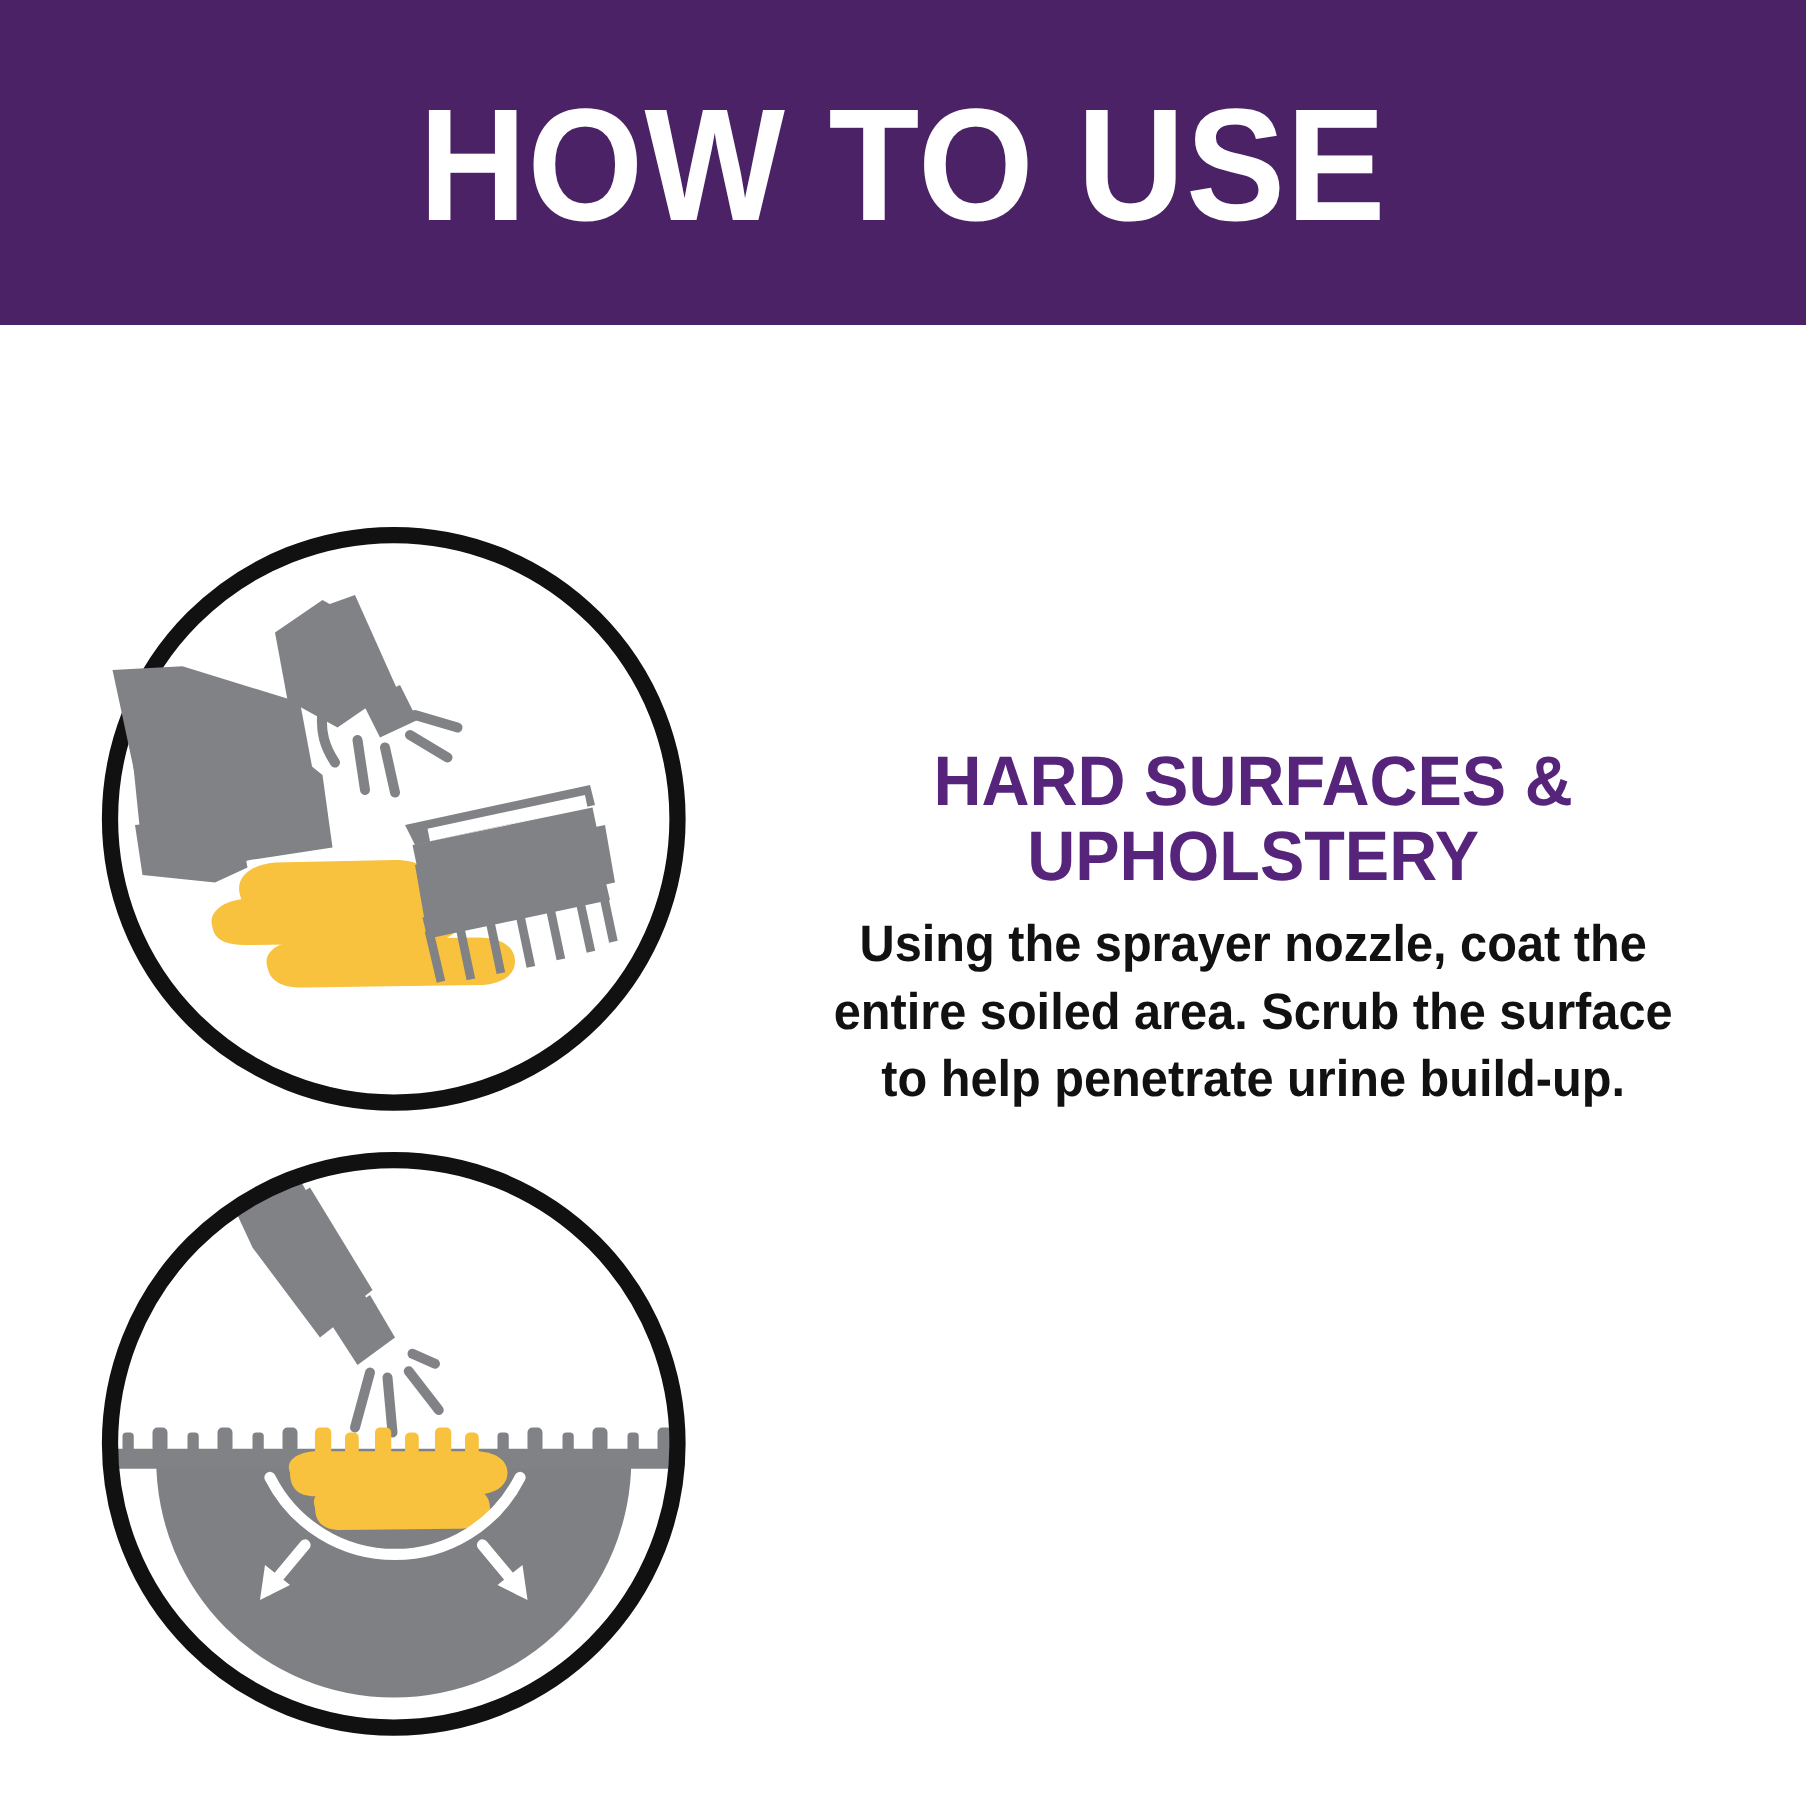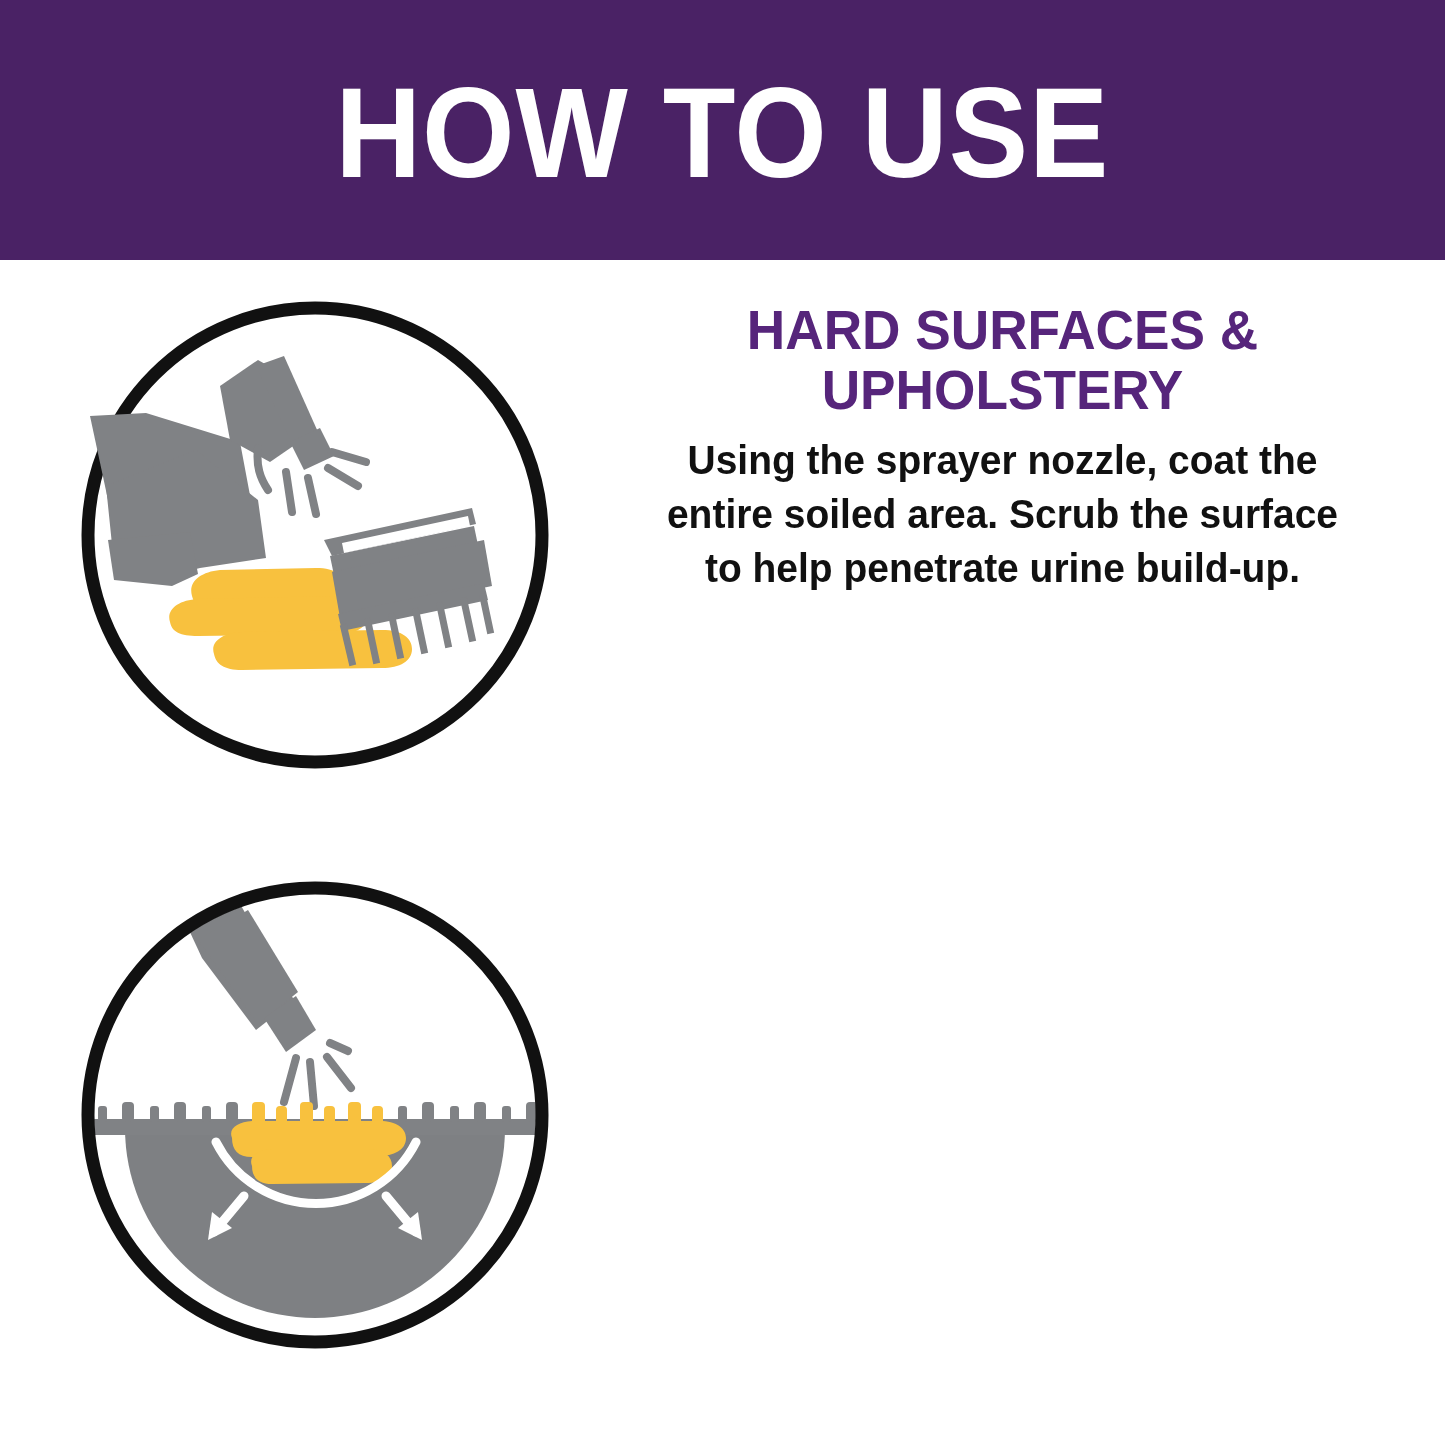--- a/index.html
+++ b/index.html
@@ -41,21 +41,21 @@
     transform: scaleX(0.93);
     transform-origin: center center;
     white-space: nowrap;
     margin-top: 6px;
   }
 
   
   .row {
     position: absolute;
     display: flex;
-    align-items: flex-start;
+    align-items: flex-end;
   }
   #row-hard {
     left: 0;
     top: 300px;
     width: 1445px;
     height: 590px;
   }
   #row-carpet {
     left: 0;
     top: 880px;

